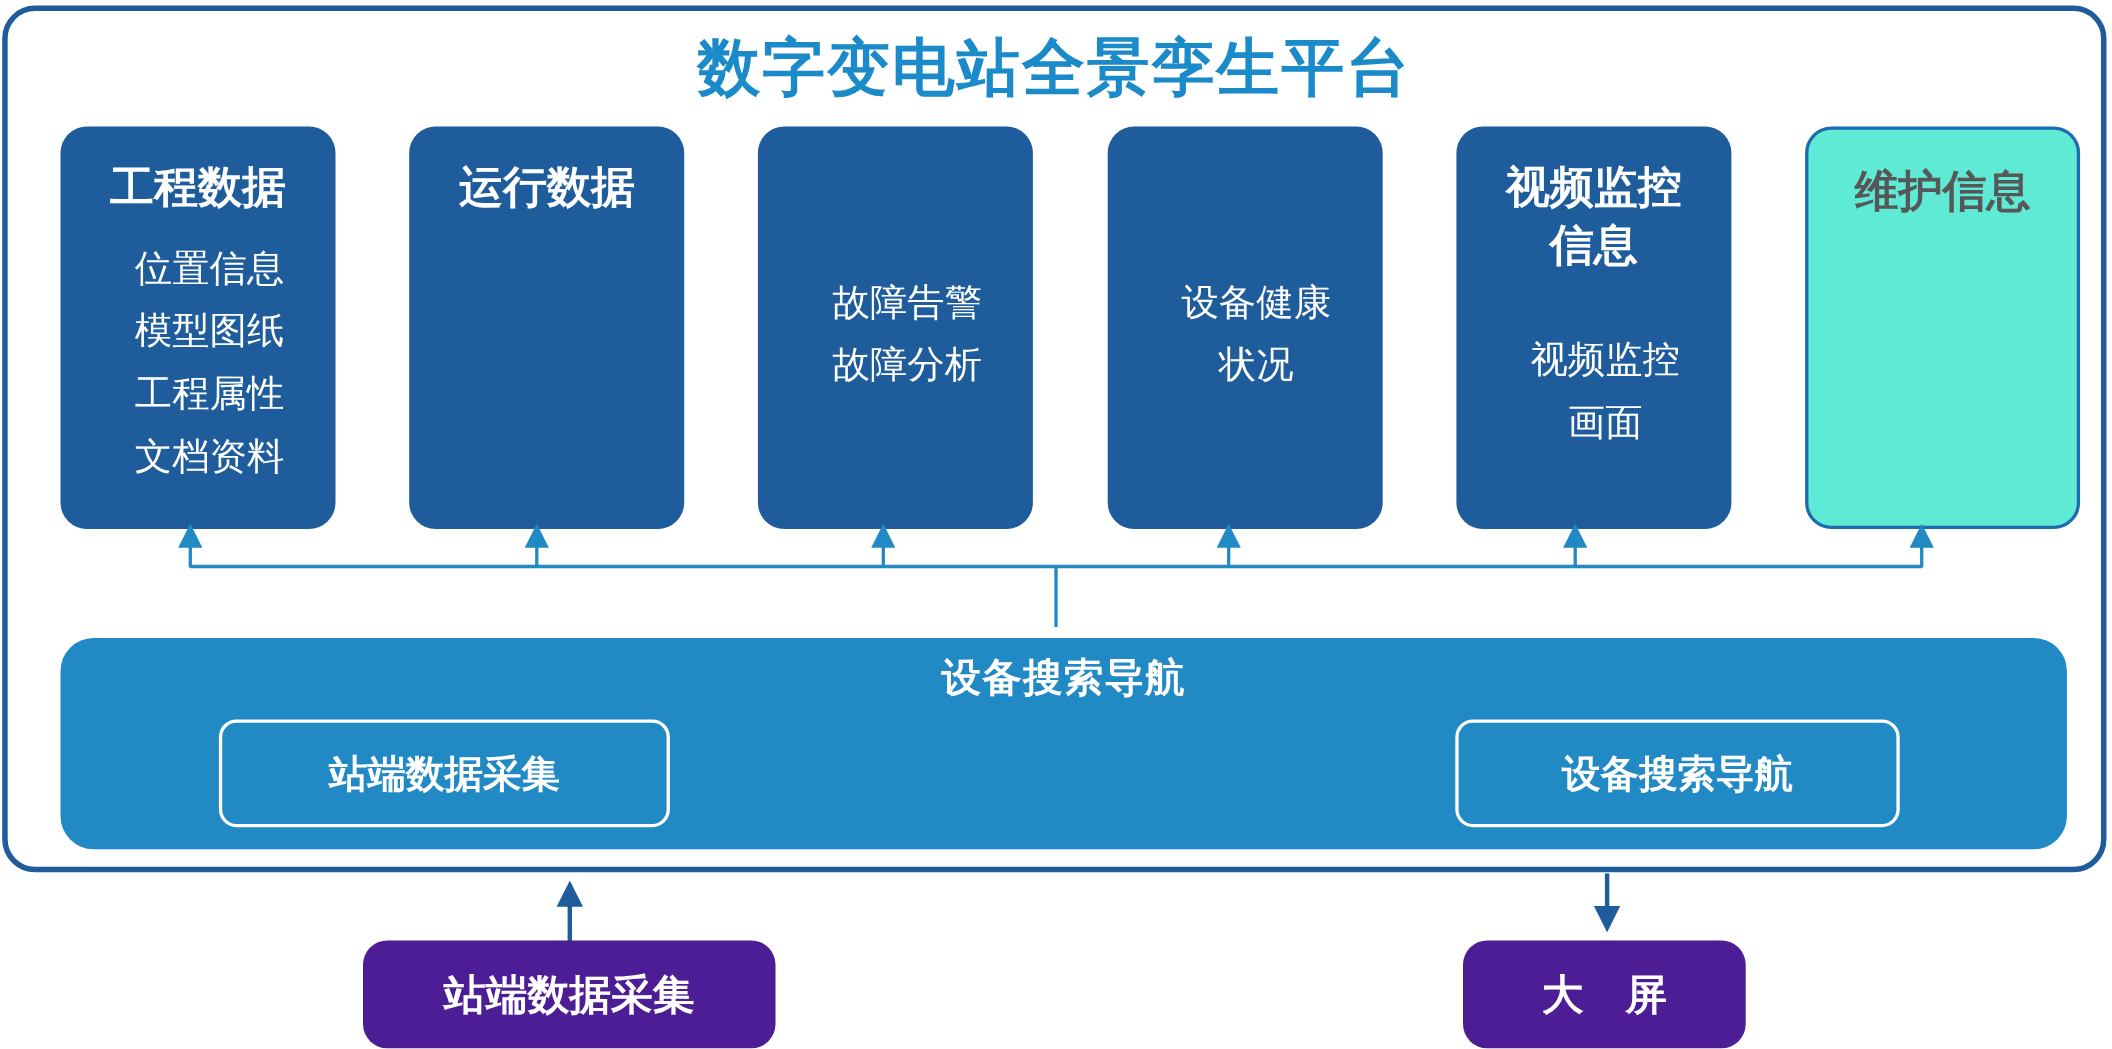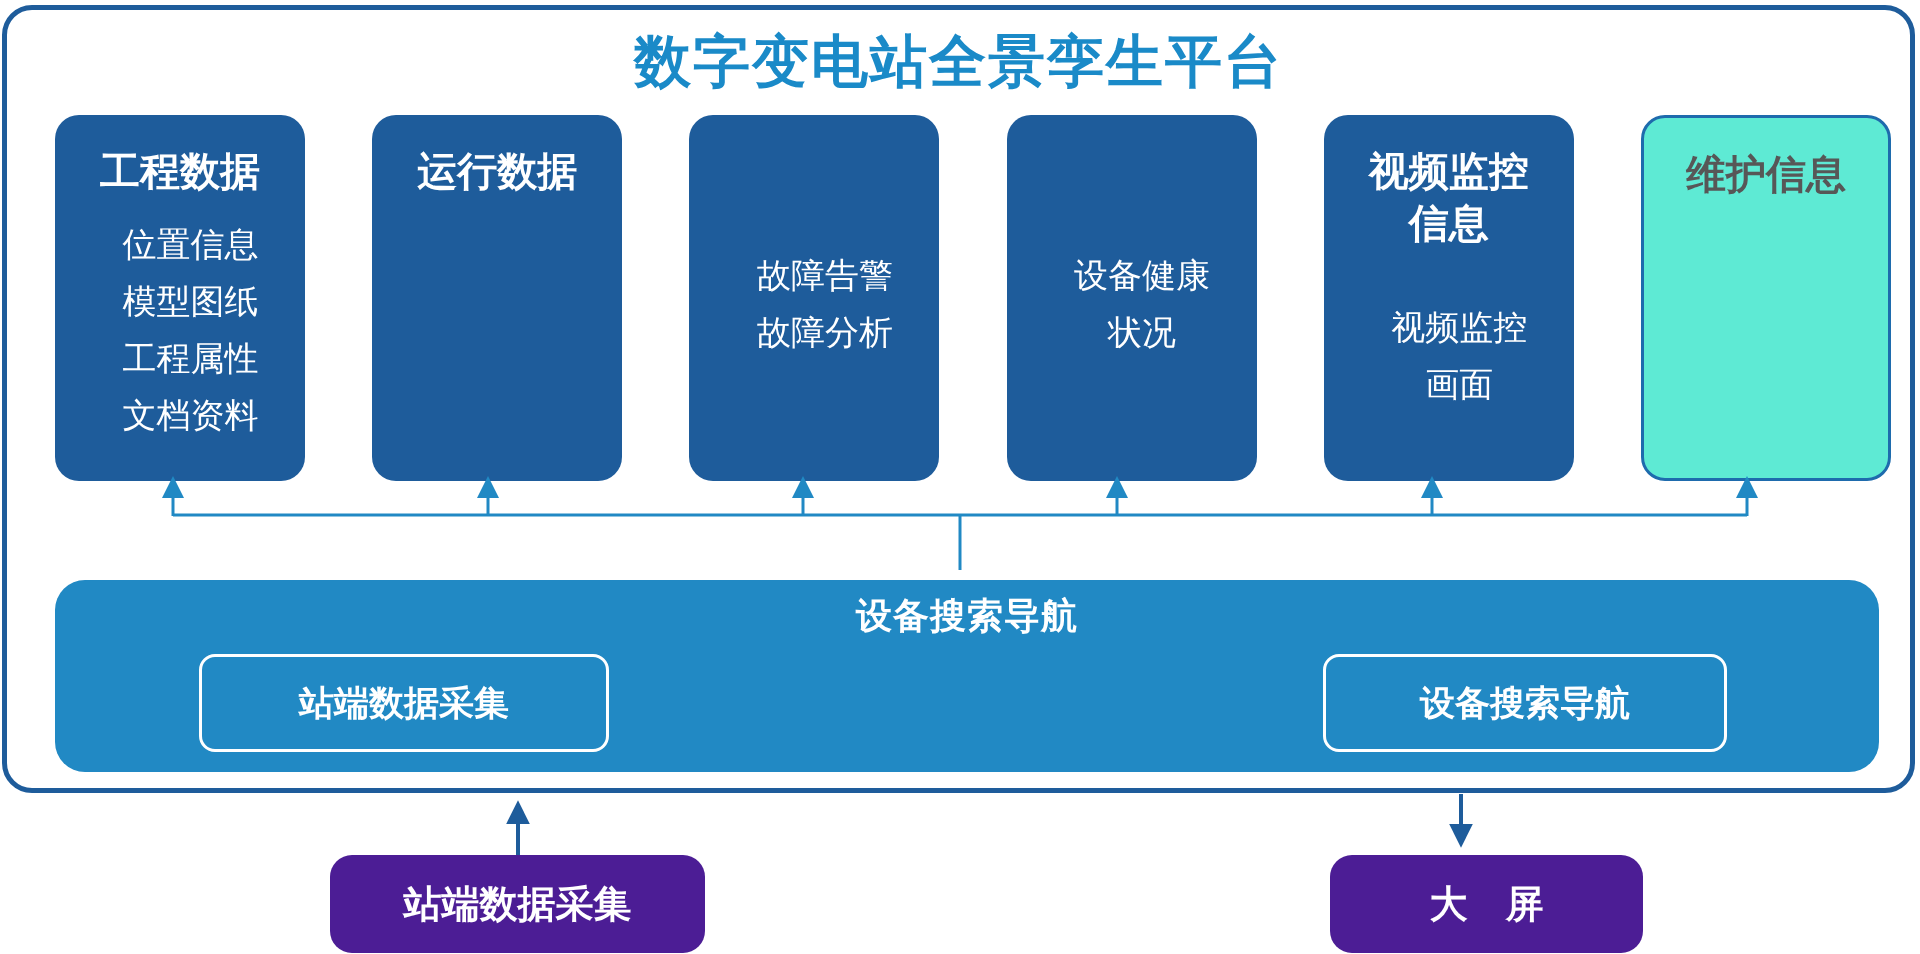--- a/index.html
+++ b/index.html
@@ -111,21 +111,21 @@
     border-radius: 22px;
     display: flex;
     align-items: center;
     justify-content: center;
     font-size: 38px;
     font-weight: bold;
     color: #ffffff;
     white-space: pre;
   }
   .ext-node.source { left: 330px;  top: 855px; width: 375px; }
-  .ext-node.output { left: 1330px; top: 855px; width: 313px; }
+  .ext-node.output { left: 1330px; top: 855px; width: 257px; }
   
   svg.connectors {
     position: absolute;
     left: 0; top: 0;
     pointer-events: none;
   }
 </style>
 </head>
 <body>
 

